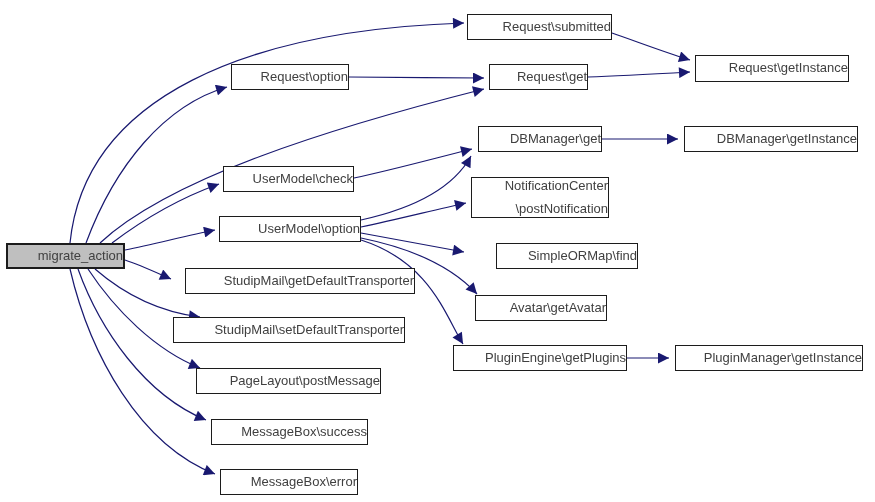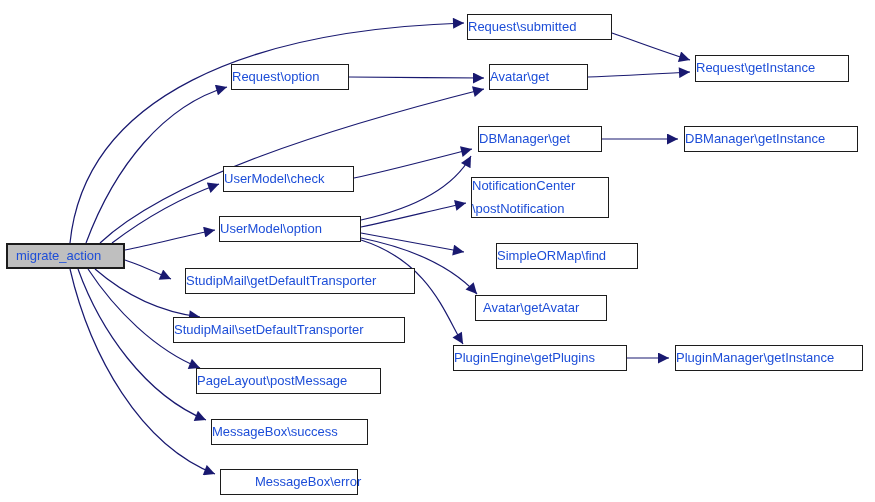--- a/index.html
+++ b/index.html
@@ -20,26 +20,26 @@
     left: 0;
     top: 0;
     width: 875px;
     height: 502px;
   }
   .node {
     position: absolute;
     box-sizing: border-box;
     background: #ffffff;
     border: 1px solid #1c1c1c;
-    color: #1d4ed8;
+    color: #404040;
     font-size: 13px;
     line-height: 1.25;
     display: flex;
     flex-direction: column;
-    align-items: flex-start;
+    align-items: flex-end;
     justify-content: center;
     white-space: nowrap;
     text-align: center;
     cursor: pointer;
   }
   .node.highlight {
     background: #bfbfbf;
     border: 2px solid #1c1c1c;
     cursor: default;
     padding-left: 8px;
@@ -84,21 +84,21 @@
       <div class="node highlight" style="left: 6px; top: 243px; width: 119px; height: 26px;">
         <span class="node-line">migrate_action</span>
       </div>
       <div class="node" style="left: 467px; top: 14px; width: 145px; height: 26px;">
         <span class="node-line">Request\submitted</span>
       </div>
       <div class="node" style="left: 231px; top: 64px; width: 118px; height: 26px;">
         <span class="node-line">Request\option</span>
       </div>
       <div class="node" style="left: 489px; top: 64px; width: 99px; height: 26px;">
-        <span class="node-line">Avatar\get</span>
+        <span class="node-line">Request\get</span>
       </div>
       <div class="node" style="left: 695px; top: 55px; width: 154px; height: 27px;">
         <span class="node-line">Request\getInstance</span>
       </div>
       <div class="node" style="left: 478px; top: 126px; width: 124px; height: 26px;">
         <span class="node-line">DBManager\get</span>
       </div>
       <div class="node" style="left: 684px; top: 126px; width: 174px; height: 26px;">
         <span class="node-line">DBManager\getInstance</span>
       </div>

